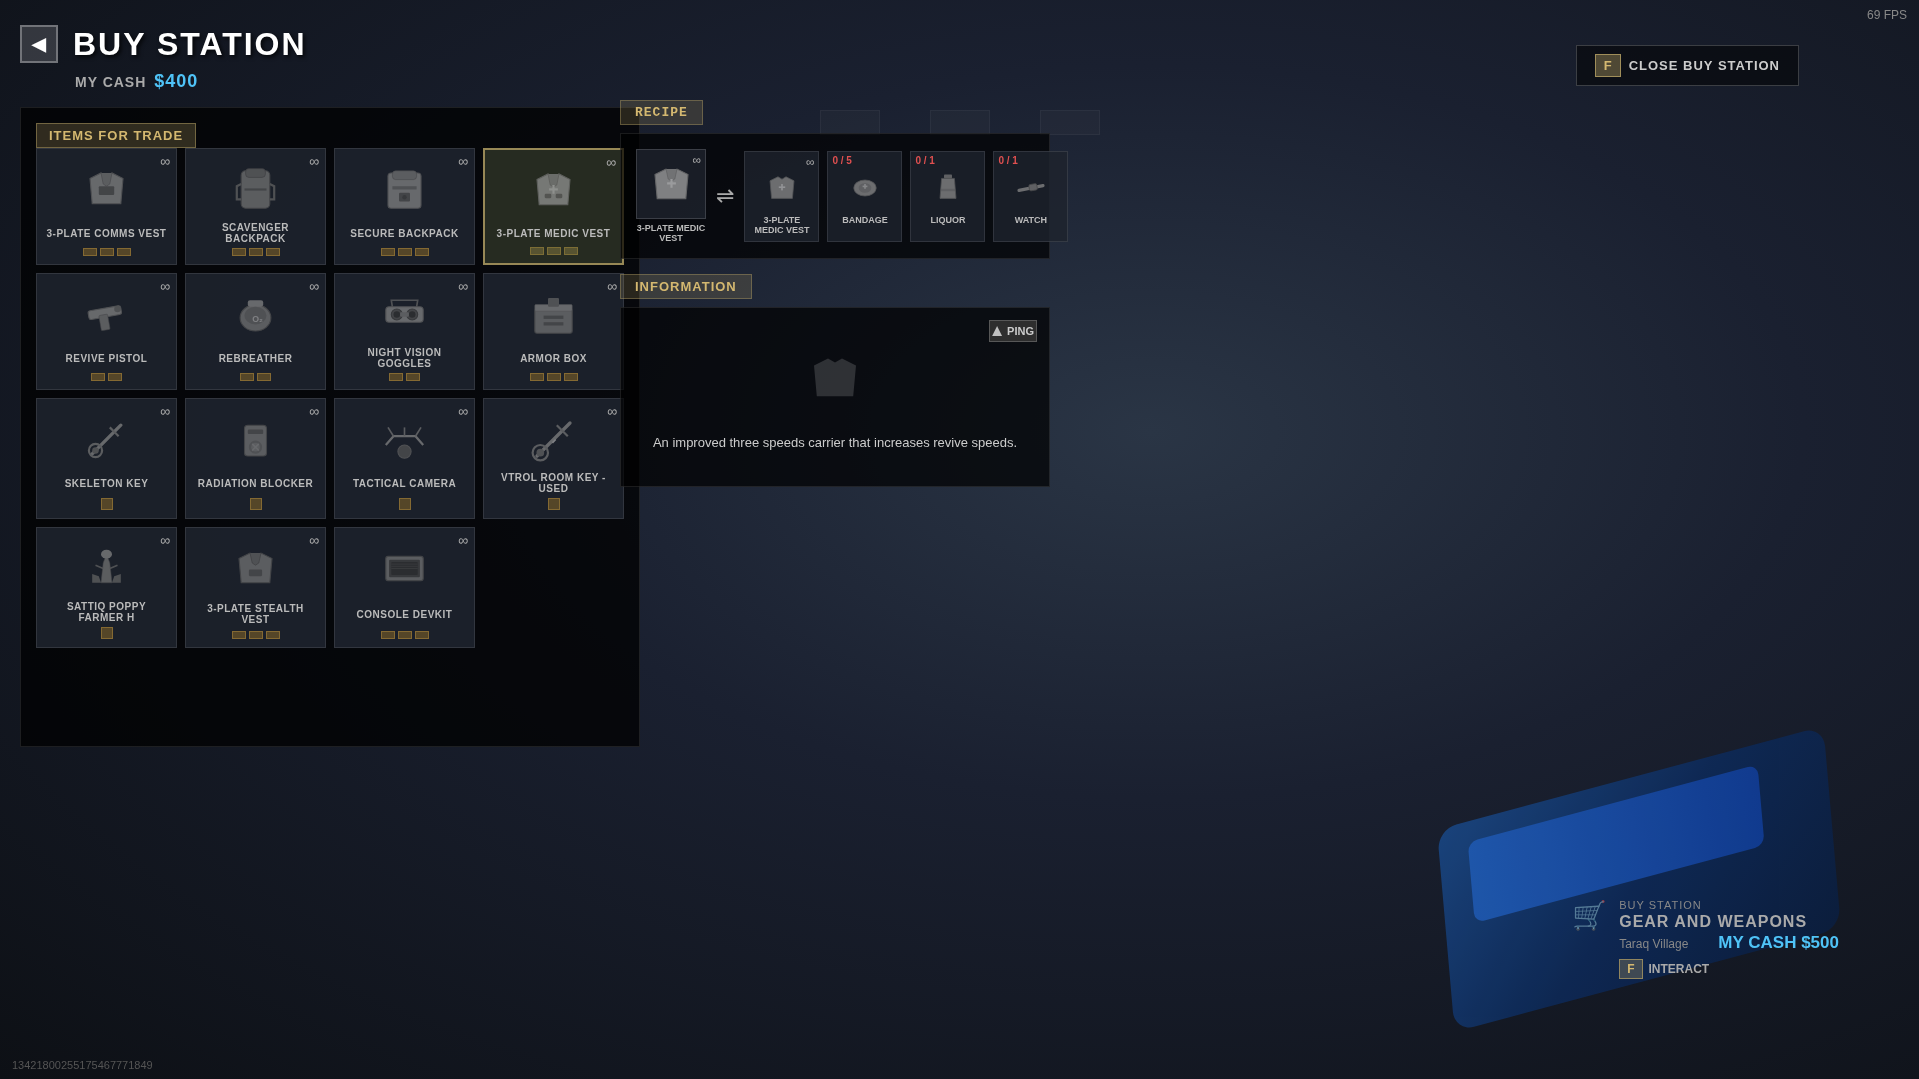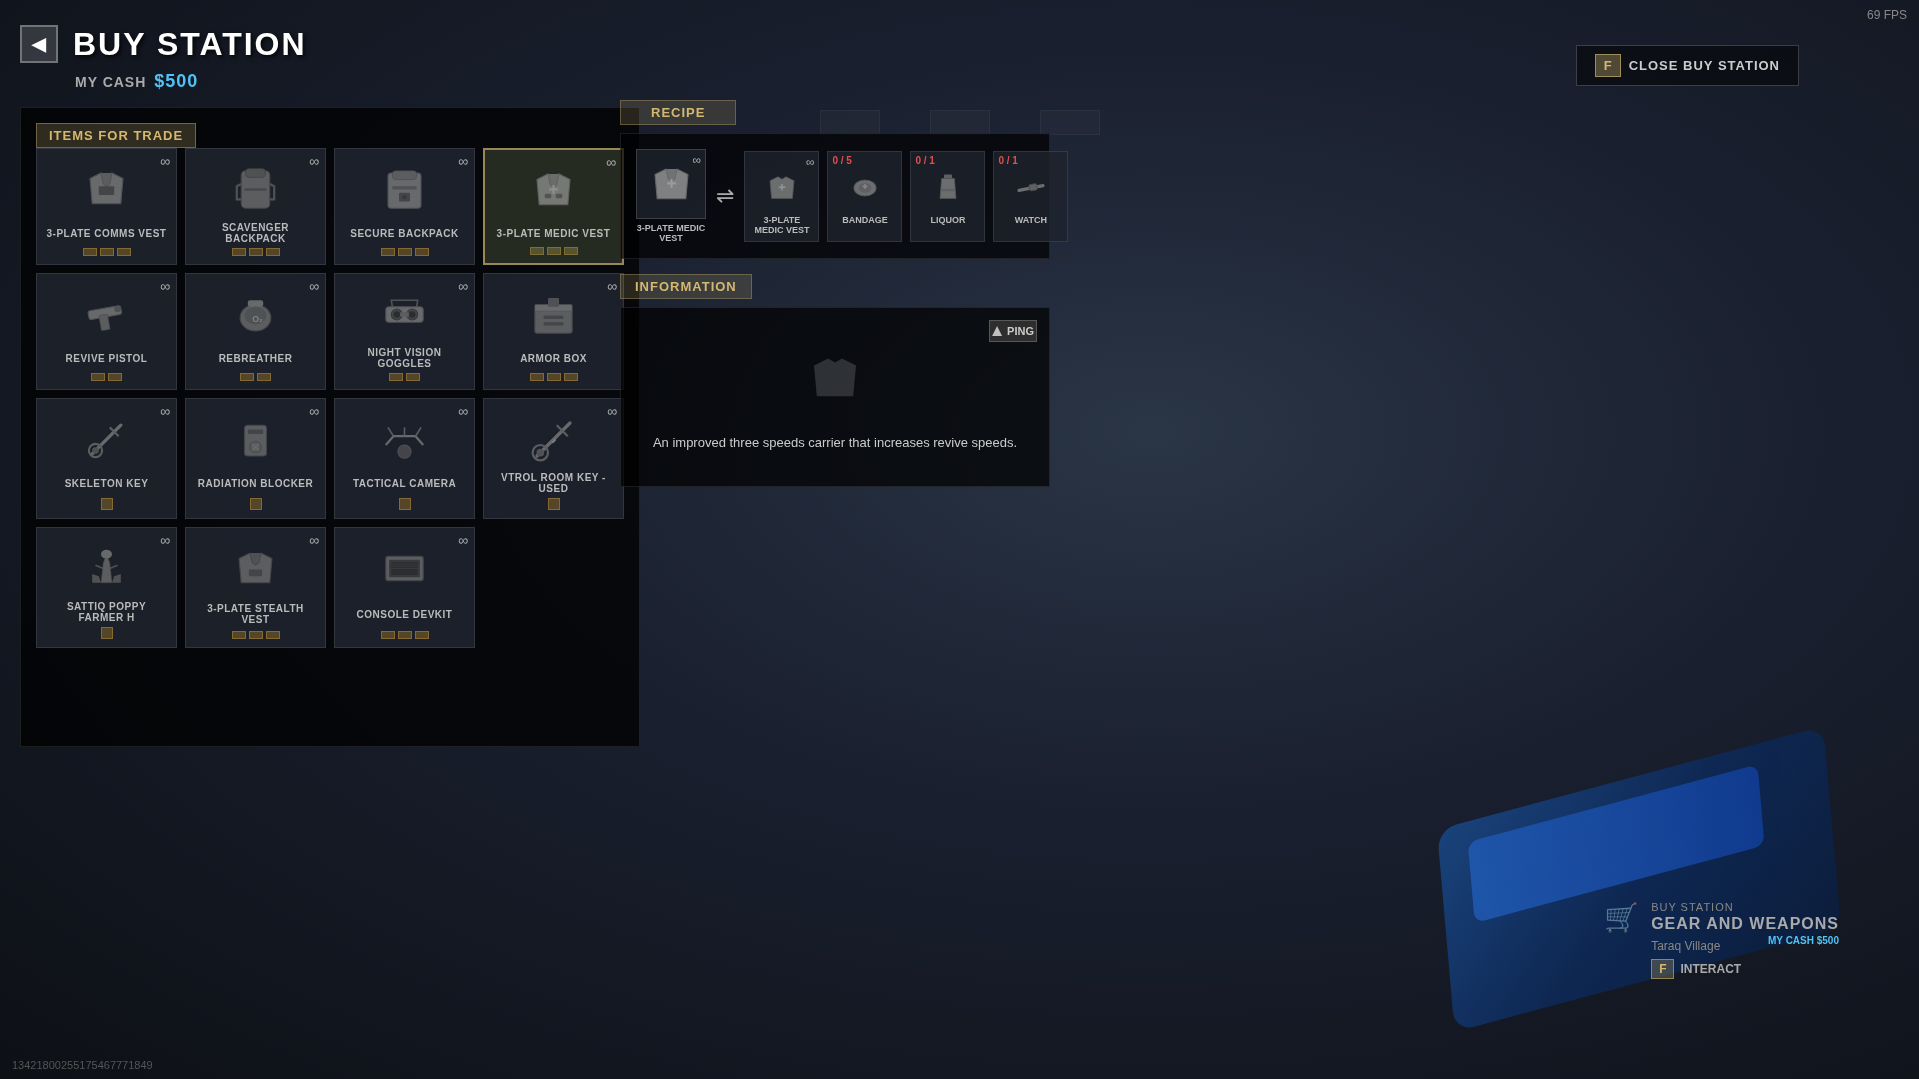--- a/index.html
+++ b/index.html
@@ -242,27 +242,28 @@
 
     
     .recipe-section {
       margin-bottom: 15px;
     }
 
     .recipe-header {
       display: inline-block;
       background: rgba(180,160,100,0.2);
       border: 1px solid rgba(180,160,100,0.4);
-      padding: 4px 30px;
+      padding: 4px 14px;
       font-size: 13px;
       font-weight: 700;
       color: #d4b870;
       text-transform: uppercase;
       letter-spacing: 1px;
       margin-bottom: 8px;
+      font-family: Liberation Mono, monospace;
     }
 
     .recipe-content {
       background: rgba(0,0,0,0.7);
       border: 1px solid rgba(255,255,255,0.1);
       padding: 15px;
       display: flex;
       align-items: center;
       gap: 10px;
       min-height: 110px;
@@ -503,21 +504,21 @@
       letter-spacing: 1px;
     }
 
     .buy-station-location {
       font-size: 12px;
       color: #888;
       margin-top: 4px;
     }
 
     .buy-station-cash {
-      font-size: 10px;
+      font-size: 17px;
       color: #4fc3f7;
       font-weight: 700;
     }
 
     .interact-row {
       display: flex;
       align-items: center;
       gap: 6px;
       margin-top: 4px;
     }
@@ -586,21 +587,21 @@
 
   <div class="panel-header">
     <div class="back-button">
       <span>◀</span>
     </div>
     <div class="title-text">BUY STATION</div>
   </div>
 
   <div class="cash-display">
     <span class="cash-label">MY CASH</span>
-    <span class="cash-amount">$500</span>
+    <span class="cash-amount">$400</span>
   </div>
 
   <div class="items-section">
     <div class="section-header">ITEMS FOR TRADE</div>
     
     <div class="items-grid">
 
       <div class="item-card">
         <span class="item-infinity">∞</span>
         <div class="item-icon">

